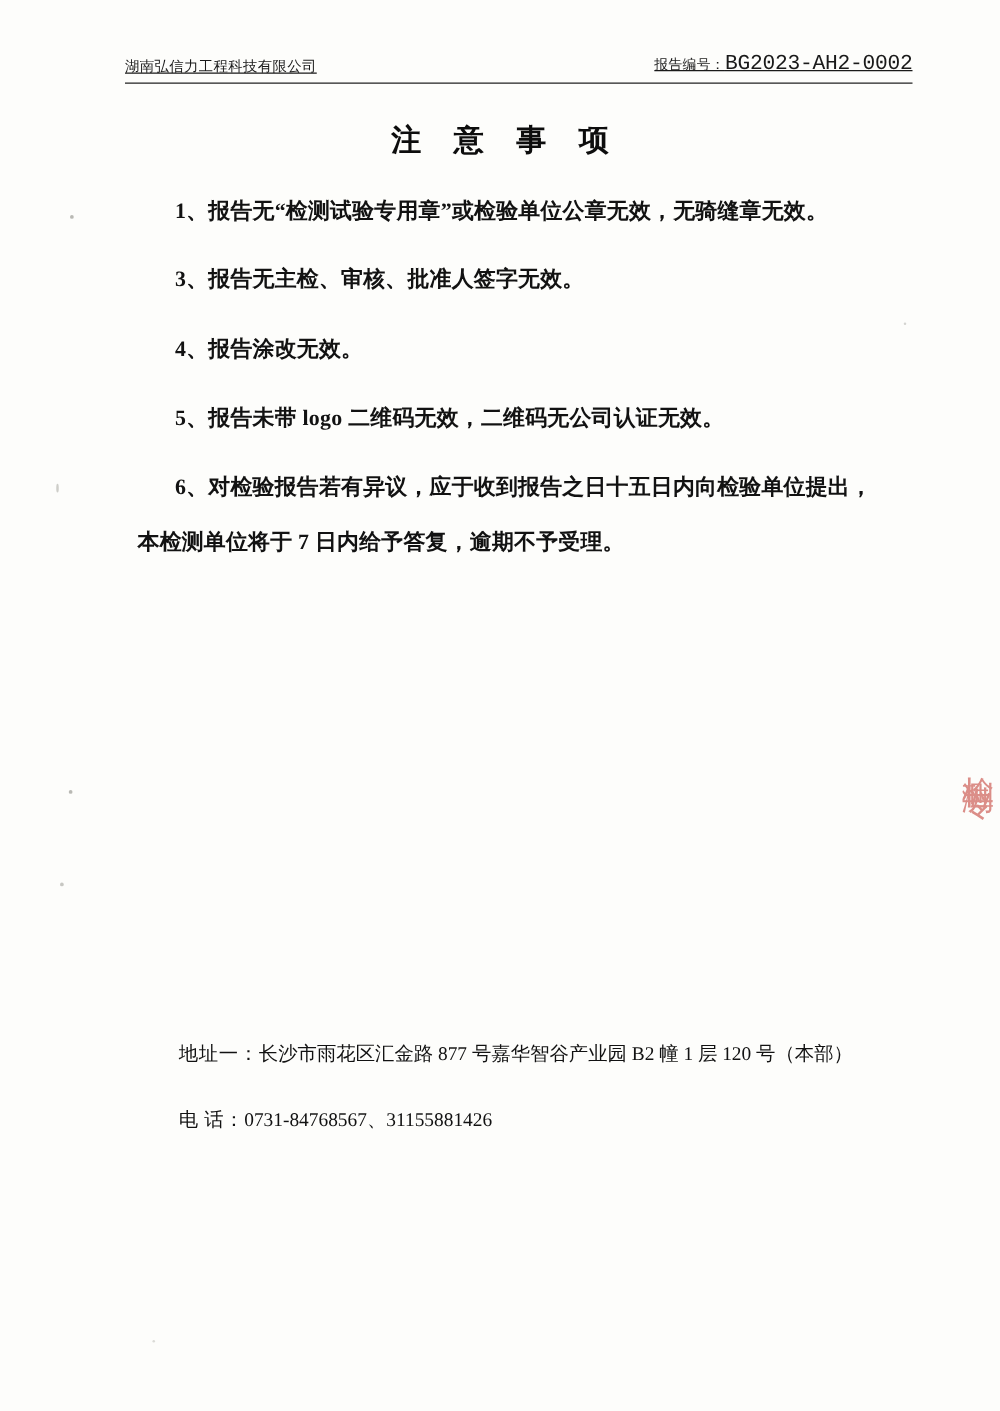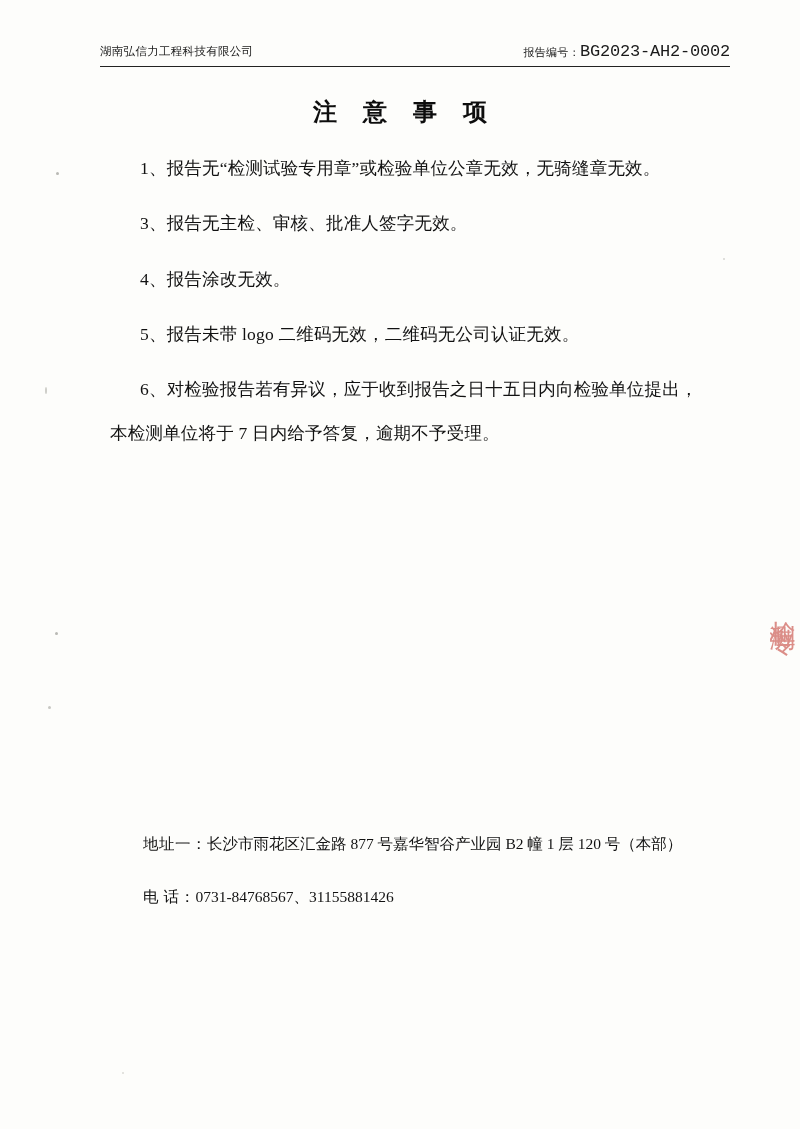--- a/index.html
+++ b/index.html
@@ -24,24 +24,25 @@
   }
 
   
   .header {
     position: absolute;
     left: 100px;
     top: 42px;
     width: 630px;
     display: flex;
     justify-content: space-between;
-    align-items: center;
+    align-items: flex-end;
     font-size: 11.5px;
     letter-spacing: 0.3px;
     color: #1a1a1a;
+    text-decoration: underline;
   }
   .header .company {
     font-family: "Liberation Sans", "DejaVu Sans", sans-serif;
     font-size: 11.5px;
   }
   .header .report-no {
     font-family: "Liberation Sans", "DejaVu Sans", sans-serif;
     font-size: 11px;
     white-space: nowrap;
   }
@@ -82,20 +83,21 @@
   }
   .note {
     font-size: 17.5px;
     line-height: 1.5;
     margin-bottom: 29px;
     color: #121212;
     letter-spacing: 0.2px;
   }
   .note.indent {
     text-indent: 30px;
+    font-weight: bold;
   }
   .note .cont {
     display: block;
     text-indent: 0;
     margin-top: 18px;
   }
 
   
   .footer {
     position: absolute;

